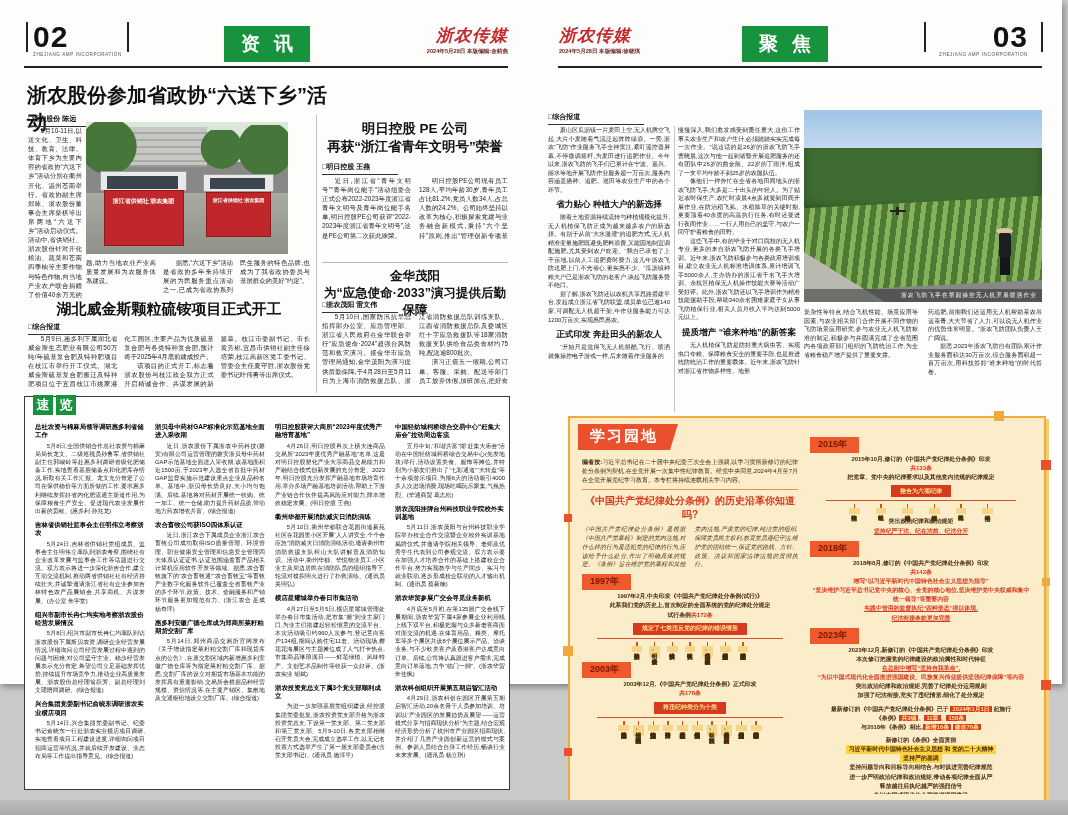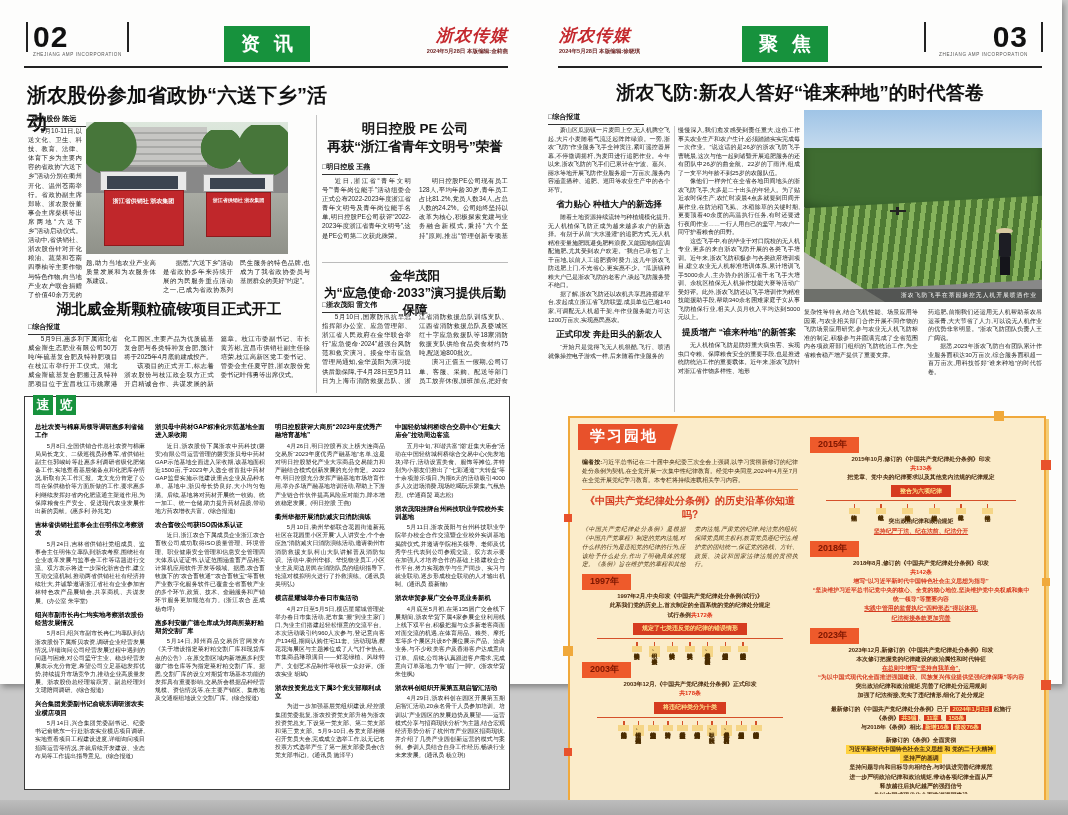--- a/index.html
+++ b/index.html
@@ -267,21 +267,20 @@
     <div class="abs" style="right:22px;top:22px;display:flex;align-items:flex-start;gap:13px;">
       <span class="pbar"></span>
       <div style="text-align:right;">
         <div class="pageno">03</div>
         <div class="orgen">ZHEJIANG AMP INCORPORATION</div>
       </div>
       <span class="pbar"></span>
     </div>
     <div class="abs hrule" style="left:27px;top:66px;width:484px;"></div>
 
-    <div class="abs headline" style="left:27px;top:80px;width:484px;font-size:19px;text-align:center;">浙农飞防:新农人答好“谁来种地”的时代答卷</div>
     <div class="abs byline" style="left:17px;top:112px;width:96px;">□综合报道</div>
 
     <div class="abs bodytxt" style="left:17px;top:126px;width:122px;height:286px;font-size:6px;">
       <div>
           <p>萧山区瓜沥镇一片麦田上空,无人机腾空飞起,大片小麦随着气流泛起阵阵绿浪。一旁,浙农“飞防”作业服务飞手全神贯注,紧盯遥控器屏幕,不停微调摇杆,为麦田进行追肥作业。今年以来,浙农飞防的飞手们已累计在宁波、嘉兴、丽水等地开展飞防作业服务超一万亩次,服务内容涵盖播种、追肥、巡田等农业生产中的各个环节。</p>
         </div>
       <div class="subhead">省力贴心  种植大户的新选择</div>
       <div>
           <p>随着土地资源持续流转与种植规模化提升,无人机植保飞防正成为越来越多农户的新选择。有别于从前“大水漫灌”的追肥方式,无人机精准变量施肥既避免肥料浪费,又能因地制宜调配施肥,尤其受到农户欢迎。“我自己承包了上千亩地,以前人工追肥费时费力,这几年浙农飞防送肥上门,不光省心,更实惠不少。”瓜沥镇种粮大户已是浙农飞防的老客户,谈起飞防服务赞不绝口。</p>
           <p>据了解,浙农飞防还以农机共享思路搭建平台,发起成立浙江省飞防联盟,成员单位已逾140家,可调配无人机超千架,年作业服务能力可达1200万亩次,实现惠民惠农。</p>

